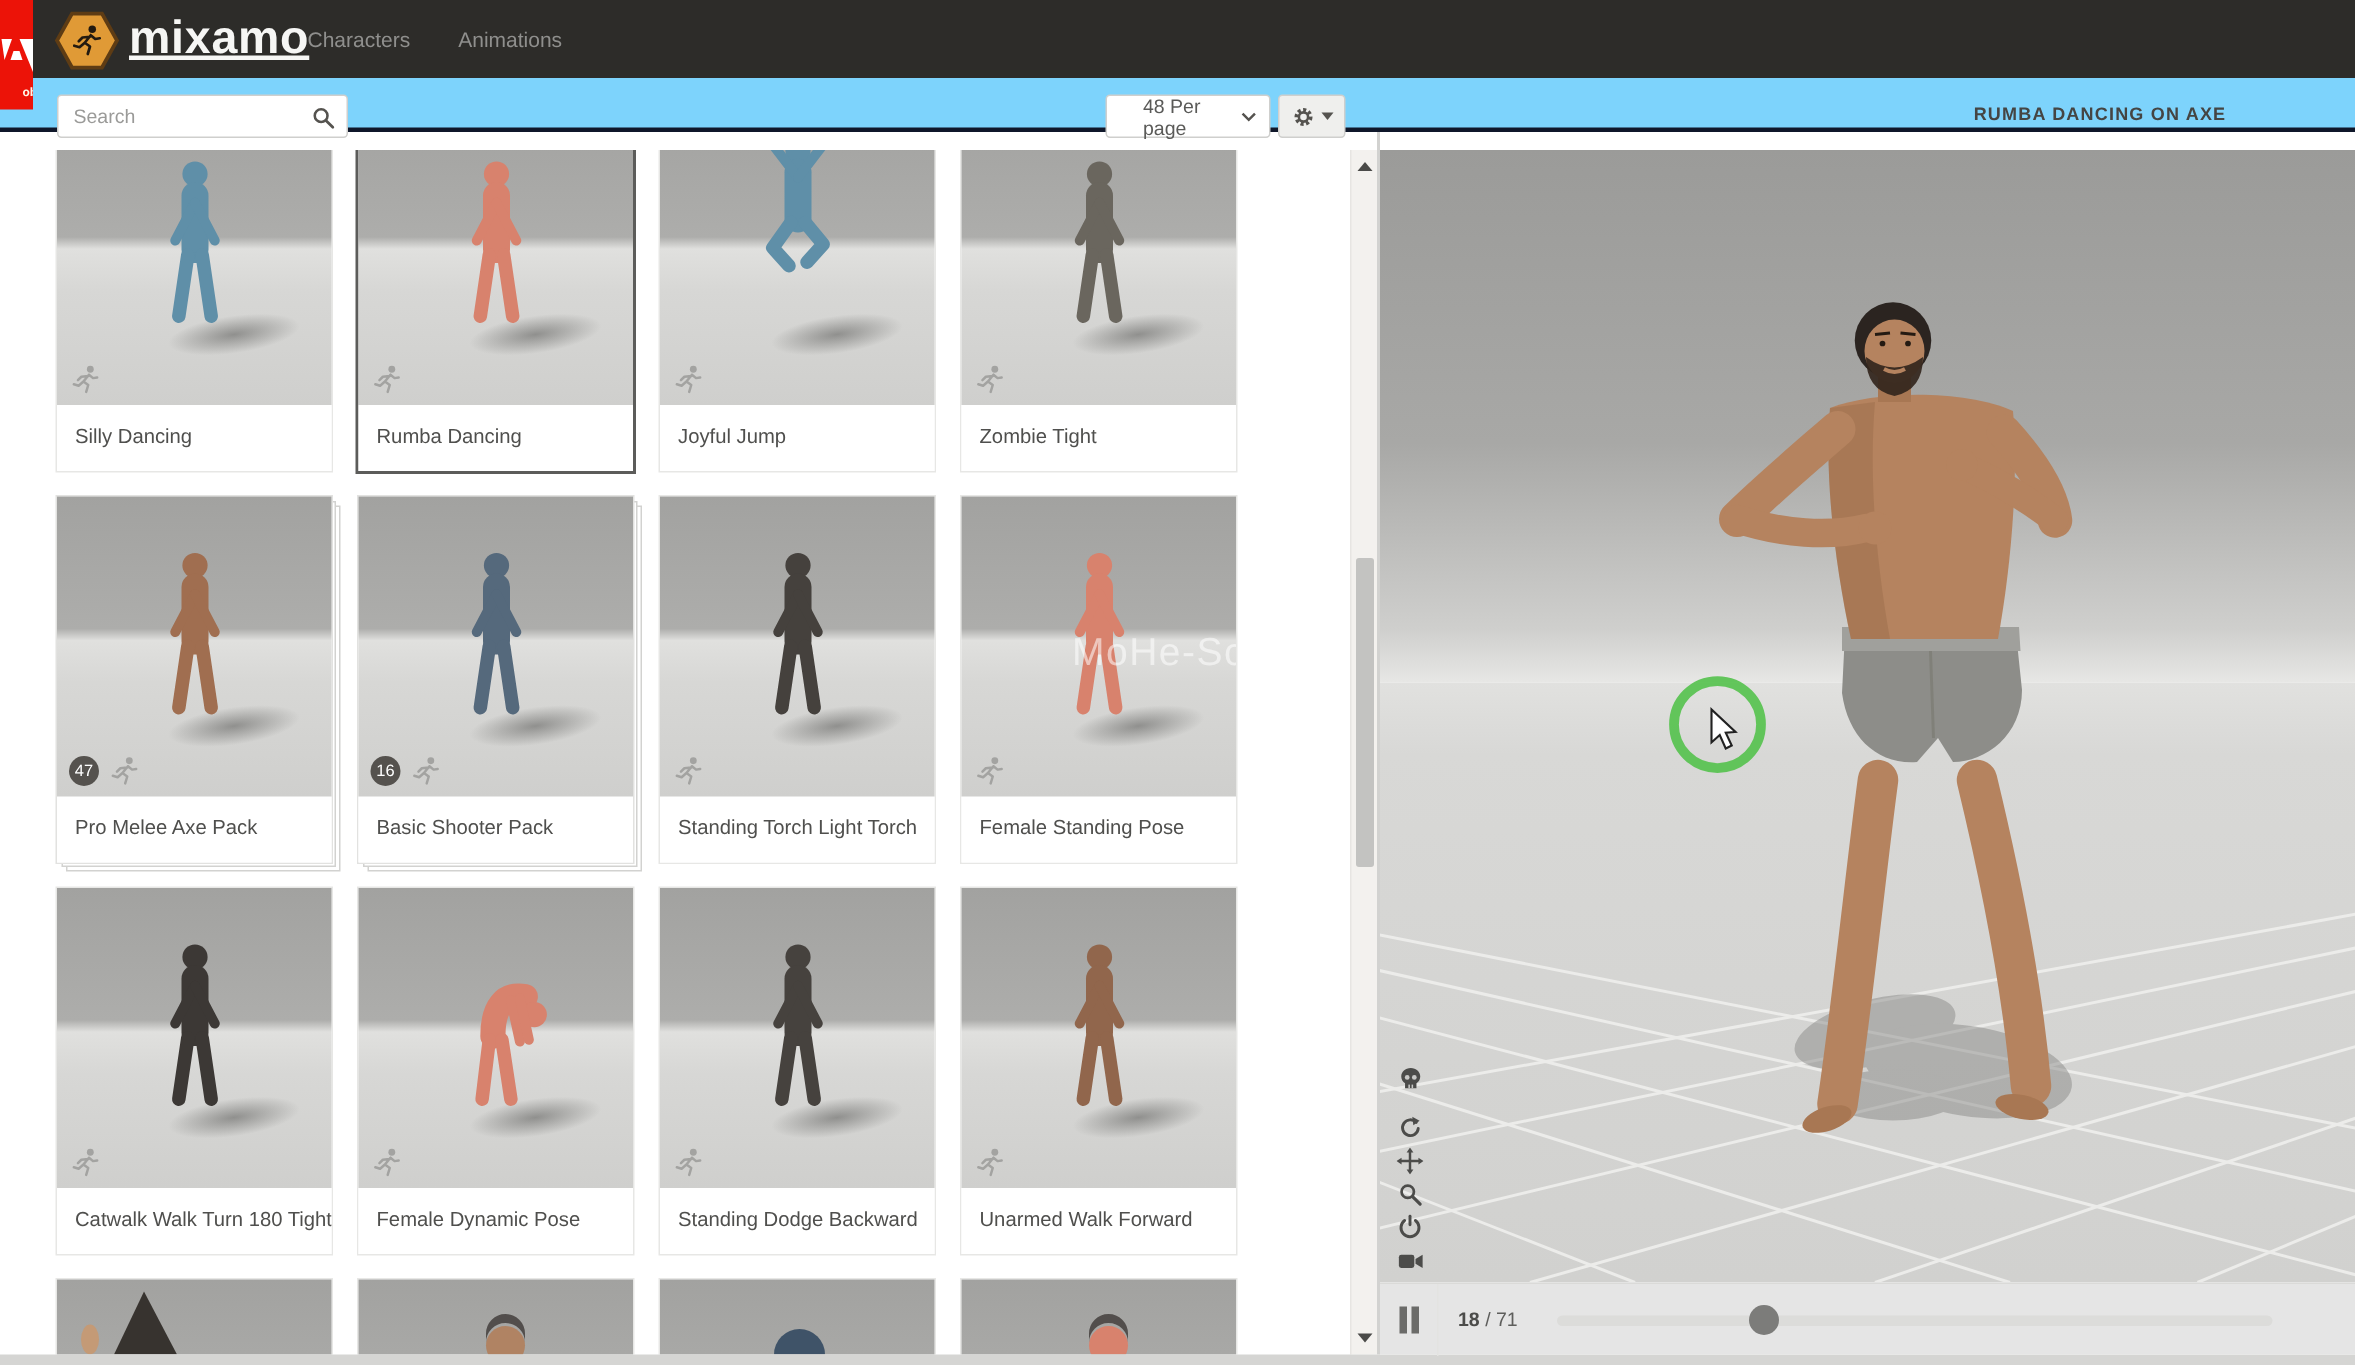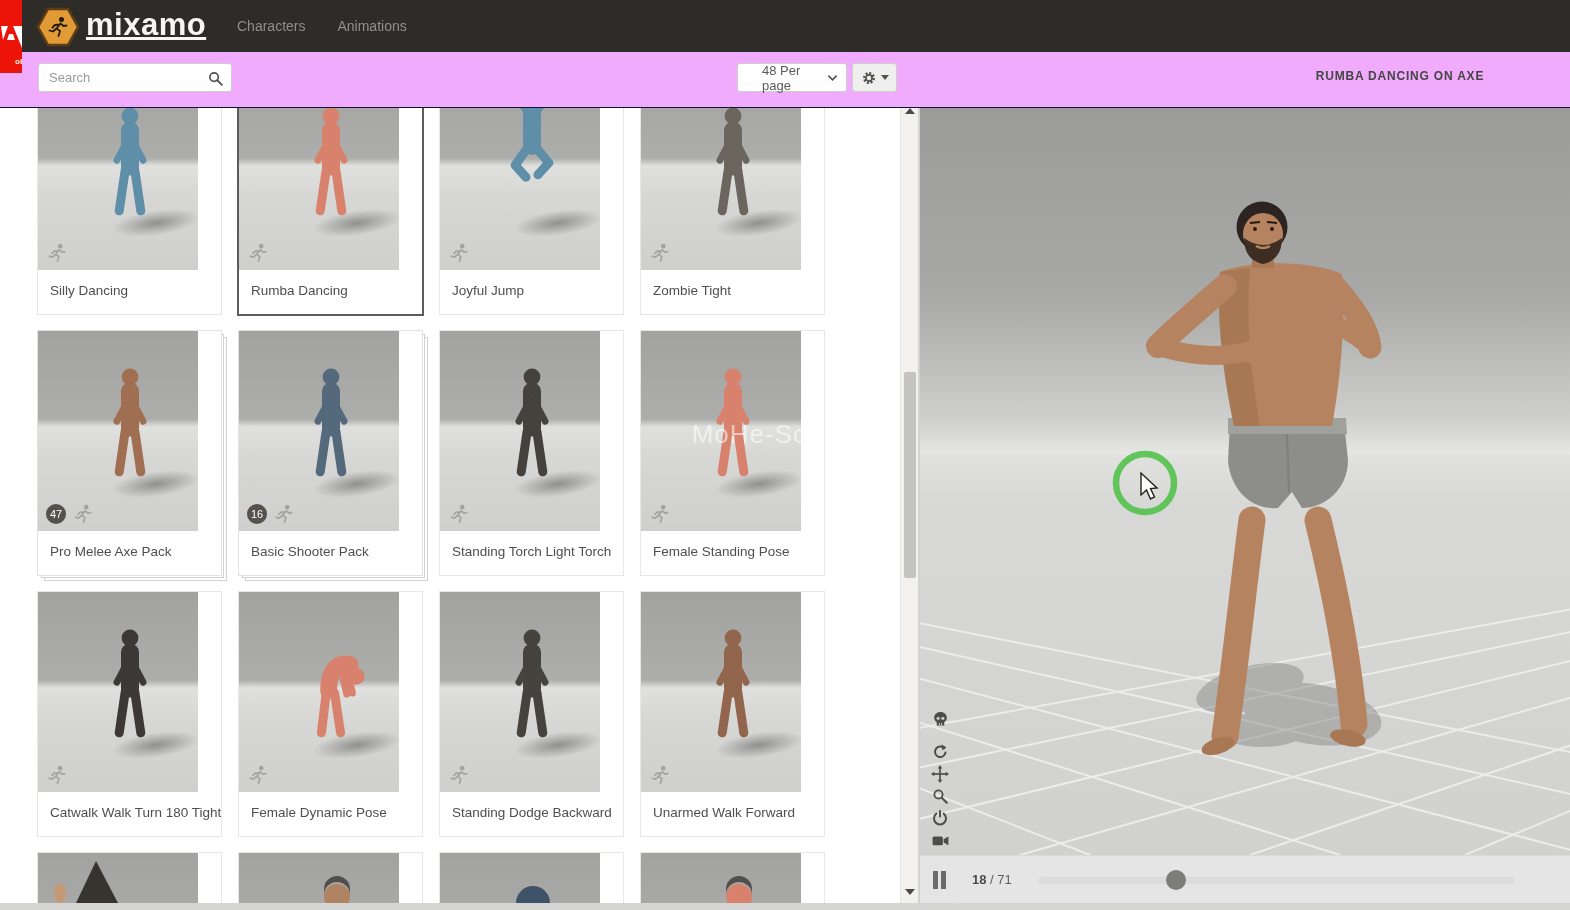--- a/index.html
+++ b/index.html
@@ -5,28 +5,28 @@
   * { margin:0; padding:0; box-sizing:border-box; }
   html,body { width:1570px; height:910px; overflow:hidden; background:#fff;
     font-family:"Liberation Sans", sans-serif; }
   .stage { position:relative; width:1570px; height:910px; background:#fff; overflow:hidden; }
 
   
   .navbar { position:absolute; left:0; top:0; width:1570px; height:52px; background:#2d2c29; z-index:4; }
   .hexlogo { position:absolute; left:36px; top:5px; }
   .brand { position:absolute; left:86px; top:0; height:52px; line-height:50px;
     font-size:31px; font-weight:600; letter-spacing:.5px; color:#f6f6f4;text-decoration:underline; }
-  .navlinks { position:absolute; left:205px; top:0; height:52px; display:flex; gap:32px; align-items:center;margin-left:32px; }
+  .navlinks { position:absolute; left:205px; top:0; height:52px; display:flex; gap:32px; align-items:center; }
   .navlink { font-size:14px; color:#8f8f8d; cursor:pointer; }
   .adobe-tab { position:absolute; left:0; top:0; width:22px; height:73px; background:#ec1308; z-index:6; overflow:hidden; }
   .adobe-tab .obe { position:absolute; left:15px; top:57px; font-size:8px; color:#fff7e8; font-weight:700; }
 
   
-  .headband { position:absolute; left:0; top:52px; width:1570px; height:56px; background:#f0abfc;
-    border-bottom:1px solid #0f172a; z-index:2; }
+  .headband { position:absolute; left:0; top:52px; width:1570px; height:36px; background:#7dd3fc;
+    border-bottom:3px solid #0f172a; z-index:2; }
   .searchbox { position:absolute; left:38px; top:11px; width:194px; height:29px; background:#fff;
     border:1px solid #cfcfcd; border-radius:3px; }
   .searchbox input { position:absolute; left:0; top:0; width:100%; height:100%; border:0; outline:none;
     padding:0 30px 0 10px; font-size:13px; color:#555; background:transparent; font-family:inherit; }
   .searchbox input::placeholder { color:#9a9a98; }
   .search-ic { position:absolute; right:7px; top:6px; }
   .perpage { position:absolute; left:737px; top:11px; width:110px; height:29px; background:#fff;
     border:1px solid #cfcfcd; border-radius:3px; font-size:13px; color:#5a5a58;
     display:flex; align-items:center; padding:0 8px 0 24px; cursor:pointer; }
   .perpage .chev { margin-left:auto; }
@@ -39,21 +39,21 @@
     text-align:center; font-size:12px; font-weight:700; letter-spacing:.8px; color:#454543; }
 
   
   .content { position:absolute; left:0; top:100px; width:900px; height:803px; background:#fff; overflow:hidden; }
   .grid { position:absolute; left:38px; top:-30px; display:grid;
     grid-template-columns:repeat(4, 183px); column-gap:18px; row-gap:17px; }
   .card { position:relative; width:183px; height:244px; background:#fff; box-shadow:0 0 0 1px #e7e7e5; cursor:pointer; }
   .card.pack { box-shadow:0 0 0 1px #e2e2e0, 3px 3px 0 -1px #fff, 3px 3px 0 0 #d2d2d0,
     6px 6px 0 -1px #fff, 6px 6px 0 0 #d2d2d0; }
   .card.selected { box-shadow:0 0 0 2px #5c5c5a; z-index:1; }
-  .thumb { position:relative; width:160px; height:200px; overflow:hidden;
+  .thumb { position:relative; width:183px; height:200px; overflow:hidden;
     background:linear-gradient(180deg,#a2a2a0 0%,#adadab 44%,#e0e0de 48%,#d7d7d5 62%,#cfcfcd 100%); }
   .fig { position:absolute; left:56px; top:34px; width:72px; height:120px; }
   .fig-shadow { position:absolute; left:72px; top:140px; width:92px; height:26px;
     background:radial-gradient(ellipse at center, rgba(88,88,86,.55) 0%, rgba(88,88,86,0) 68%);
     transform:rotate(-8deg); }
   .thumb-meta { position:absolute; left:8px; bottom:6px; display:flex; align-items:center; gap:6px; }
   .badge { min-width:20px; height:20px; border-radius:50%; background:#55524e; color:#fff;
     font-size:11px; font-weight:400; line-height:20px; text-align:center; }
   .runner { width:22px; height:22px; color:#a3a3a1; }
   .watermark { position:absolute; right:-6px; top:88px; font-size:26px; color:rgba(255,255,255,.55);

